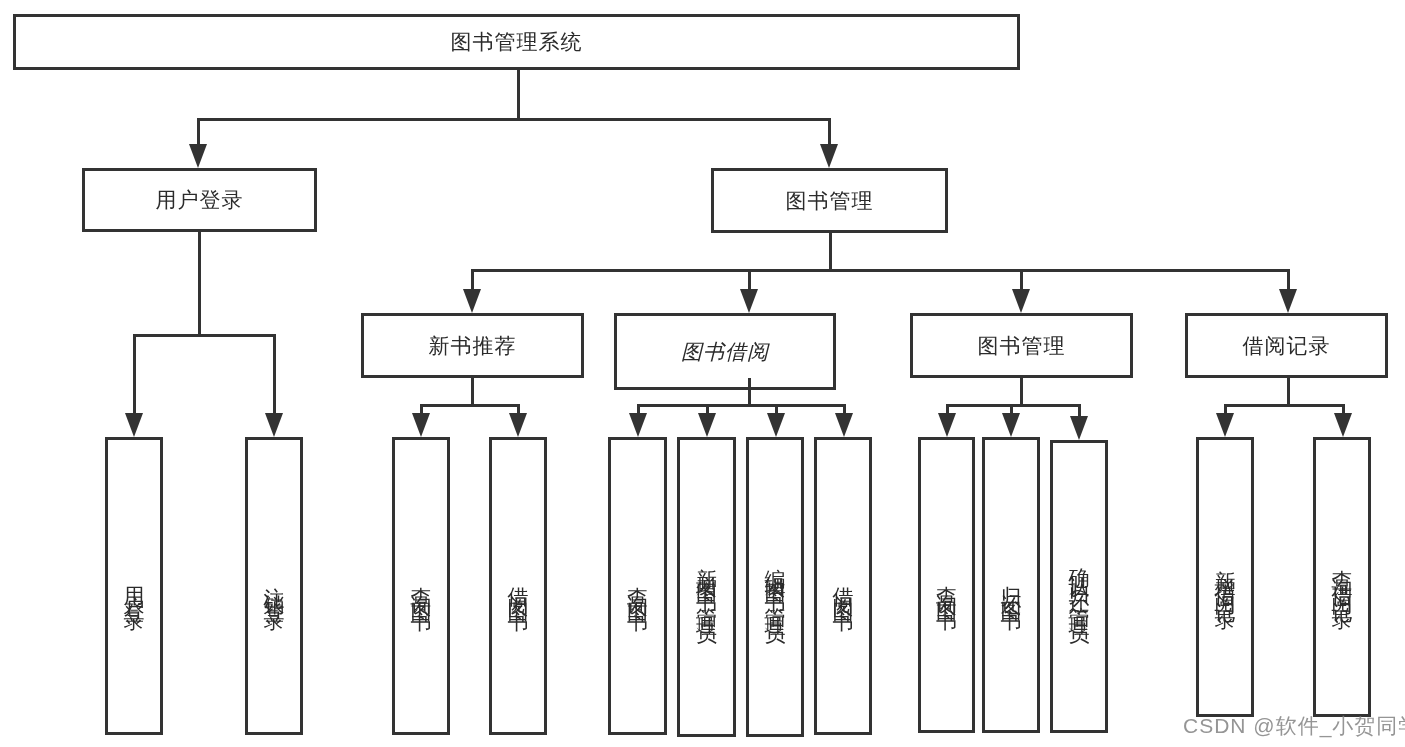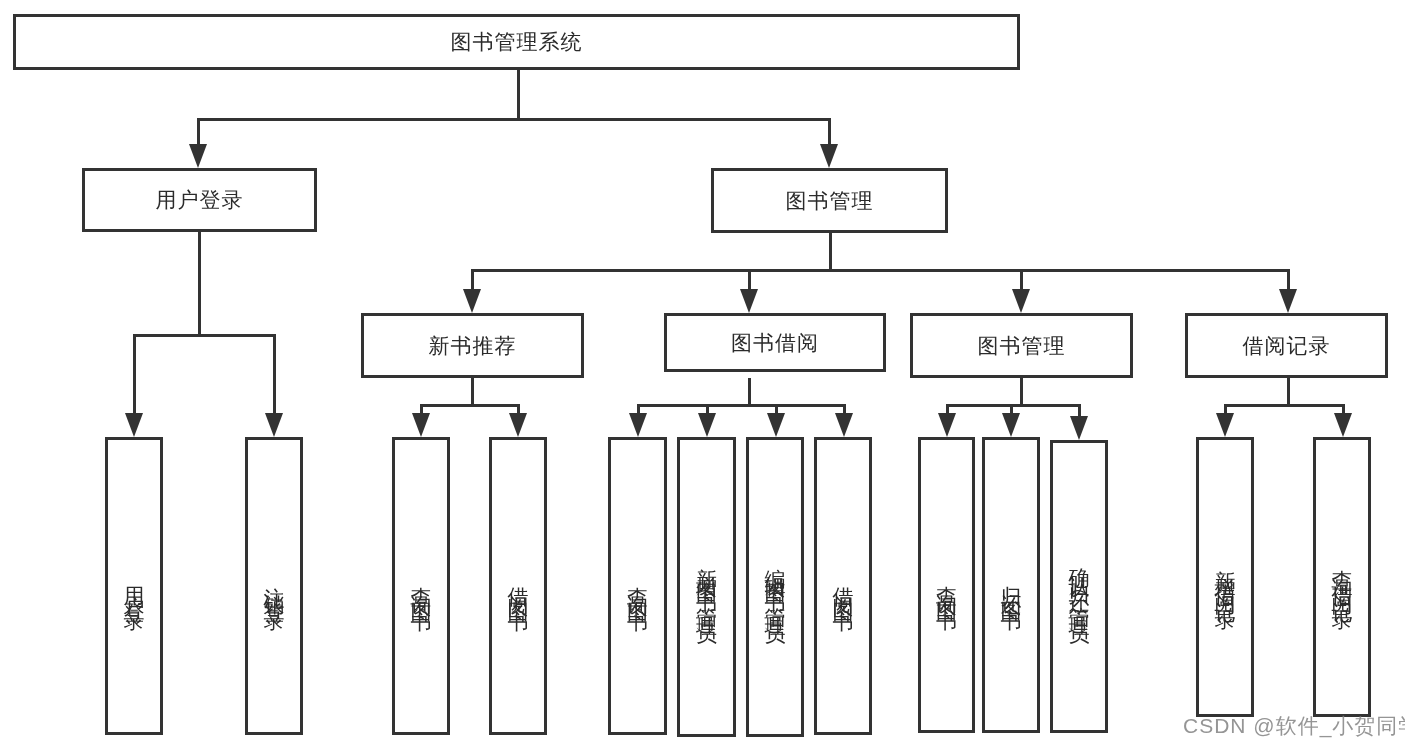--- a/index.html
+++ b/index.html
@@ -31,21 +31,21 @@
 <body>
 
 <div id="stage">
 
   <div class="box" style="left:13px;top:14px;width:1007px;height:56px;">图书管理系统</div>
 
   <div class="box" style="left:82px;top:168px;width:235px;height:64px;">用户登录</div>
   <div class="box" style="left:711px;top:168px;width:237px;height:65px;">图书管理</div>
 
   <div class="box" style="left:361px;top:313px;width:223px;height:65px;">新书推荐</div>
-  <div class="box" style="left:664px;top:313px;width:222px;height:59px;">图书借阅</div>
+  <div class="box" style="left:614px;top:313px;width:222px;height:77px;font-style:italic;">图书借阅</div>
   <div class="box" style="left:910px;top:313px;width:223px;height:65px;">图书管理</div>
   <div class="box" style="left:1185px;top:313px;width:203px;height:65px;">借阅记录</div>
 
   <div class="box vbox" style="left:105px;top:437px;width:58px;height:298px;">用户登录</div>
   <div class="box vbox" style="left:245px;top:437px;width:58px;height:298px;">注销登录</div>
 
   <div class="box vbox" style="left:392px;top:437px;width:58px;height:298px;">查询图书</div>
   <div class="box vbox" style="left:489px;top:437px;width:58px;height:298px;">借阅图书</div>
 
   <div class="box vbox" style="left:608px;top:437px;width:59px;height:298px;">查询图书</div>

